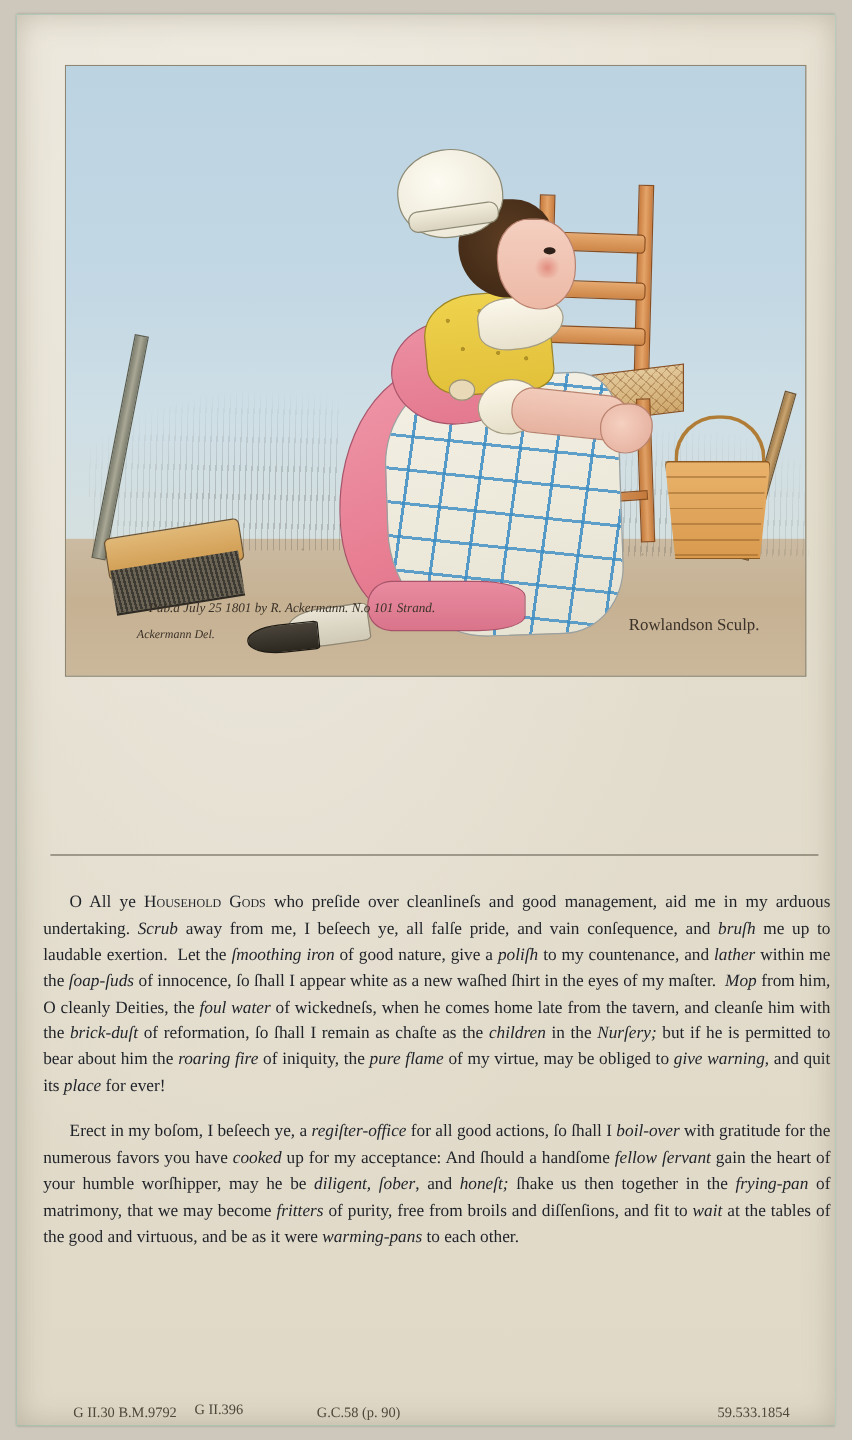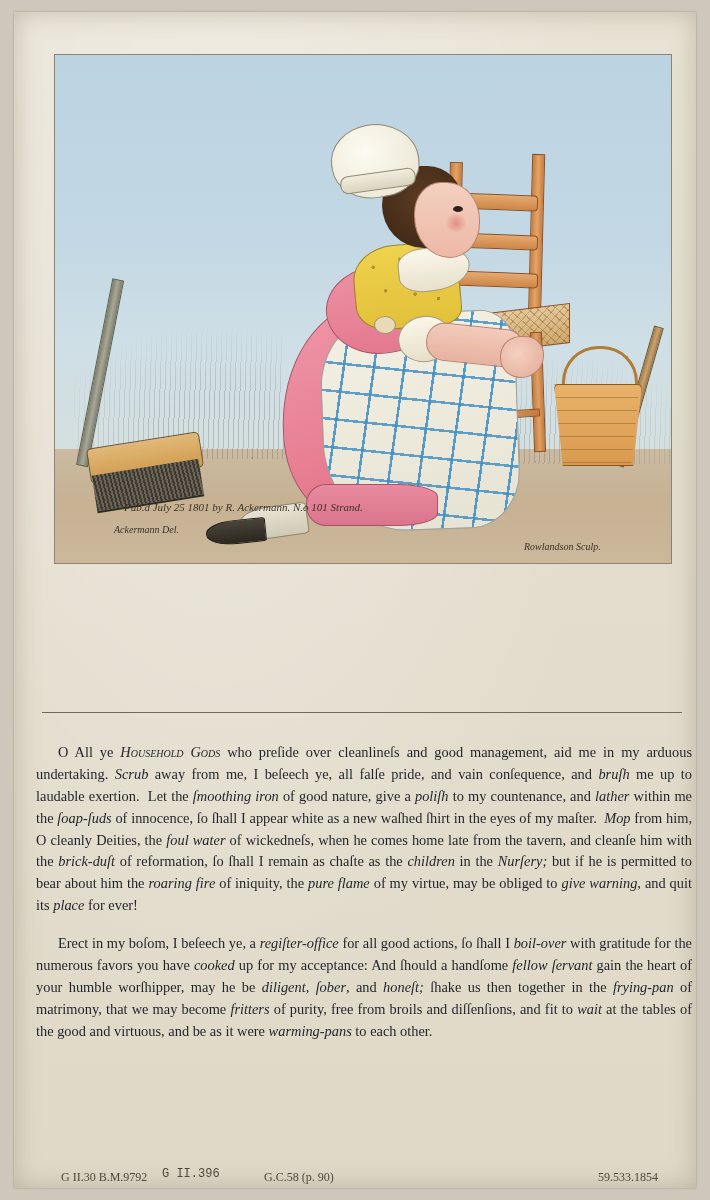--- a/index.html
+++ b/index.html
@@ -366,21 +366,21 @@
     font-family: "Liberation Serif", serif;
     color: #3a3228;
     white-space: nowrap;
   }
   .pub-line {
     left: 70px; top: 447px;
     font-size: 11px;
     font-style: italic;
   }
   .del-line { left: 60px; top: 470px; font-size: 10px; font-style: italic; }
-  .scul-line { left: 470px; top: 487px; font-size: 10px; font-style: italic; }
+  .scul-line { left: 470px; top: 460px; font-size: 14px; }
 
   
   .title {
     position: absolute;
     left: 0; right: 0;
     top: 608px;
     text-align: center;
     font-family: "Liberation Serif", serif;
     font-size: 31px;
     letter-spacing: 1.2px;
@@ -400,32 +400,32 @@
     top: 730px;
     width: 656px;
     font-size: 14.4px;
     line-height: 1.52;
     color: #1f2228;
     text-align: justify;
   }
   .body p { margin: 0 0 16px 0; text-indent: 22px; }
   .body p:last-child { margin-bottom: 0; }
   i { font-style: italic; }
-  .sc { font-variant: small-caps; font-style: italic; }
+  .sc { font-variant: small-caps; }
 
   
   .pencil {
     position: absolute;
     font-family: "Liberation Serif", serif;
     font-size: 12px;
     color: #4b4639;
     white-space: nowrap;
   }
   .p1 { left: 24px; top: 1158px; margin-left: 23px; }
-  .p2 { left: 148px; top: 1155px; font-family: Liberation Mono, monospace; }
+  .p2 { left: 148px; top: 1155px; }
   .p3 { left: 250px; top: 1158px; }
   .p4 { left: 584px; top: 1158px; }
 
   .paper-edge {
     position: absolute;
     left: 0; top: 0; right: 0; bottom: 0;
     box-shadow: inset 0 0 26px rgba(120,108,85,.35);
     pointer-events: none;
   }
 </style>

